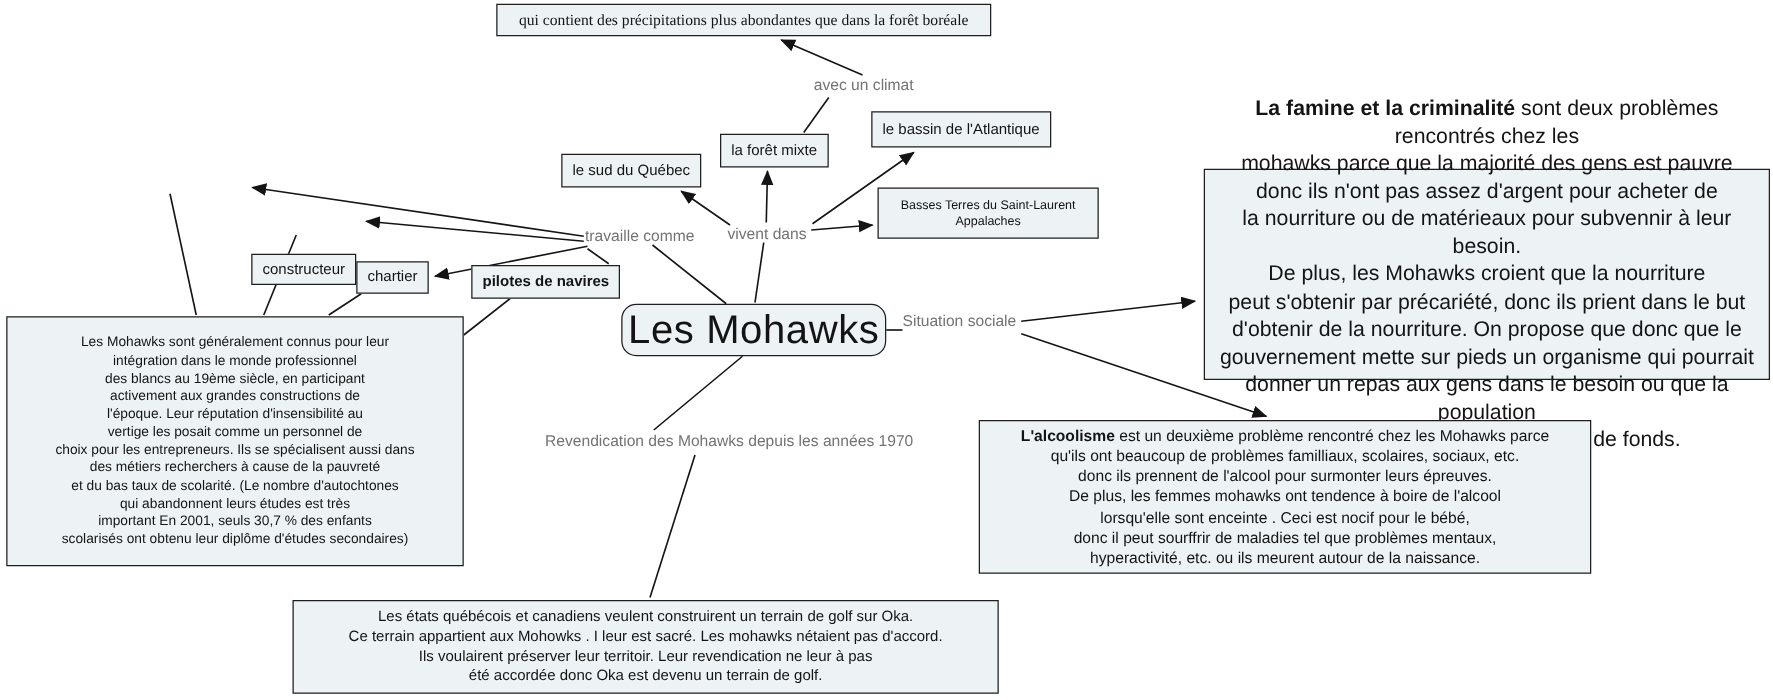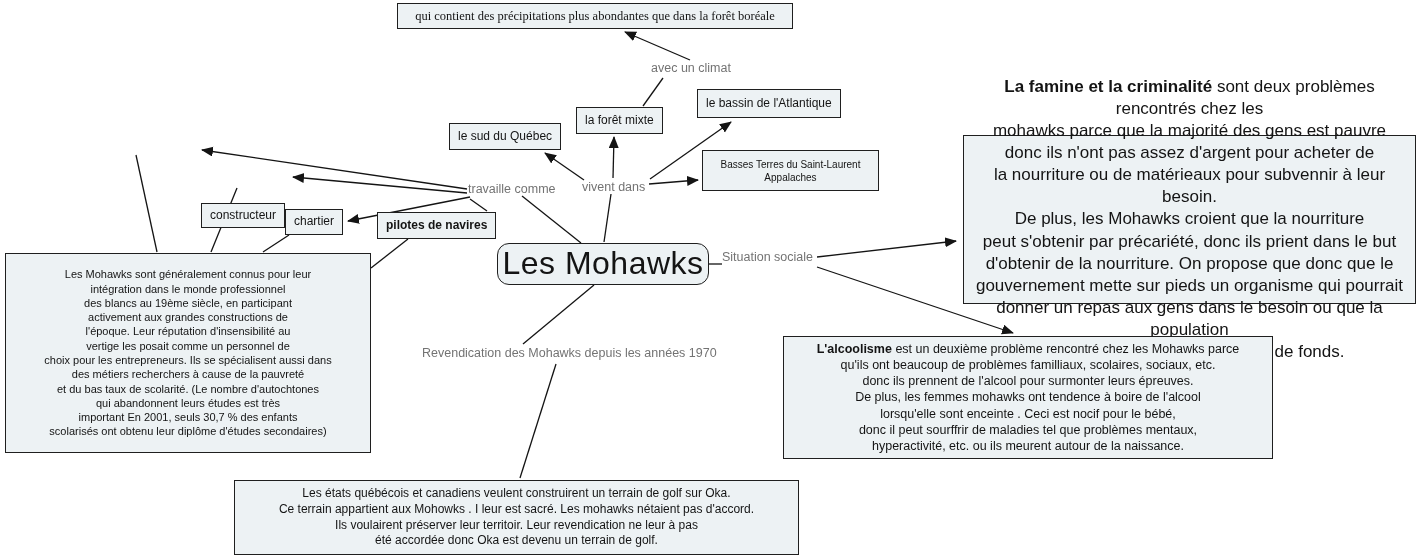--- a/index.html
+++ b/index.html
@@ -59,21 +59,21 @@
     <line x1="594" y1="285" x2="523" y2="344"></line>
     <line x1="556" y1="364" x2="520" y2="478"></line>
   </svg>
 
   <div class="node serif" style="left:397px;top:3px;width:396px;height:26px;">qui contient  des précipitations plus abondantes que dans la forêt boréale</div>
 
   <div class="label" style="left:651px;top:61px;">avec un climat</div>
   <div class="label" style="left:582px;top:180px;">vivent dans</div>
   <div class="label" style="left:468px;top:182px;">travaille comme</div>
   <div class="label" style="left:722px;top:250px;">Situation sociale</div>
-  <div class="label" style="left:422px;top:346px;">Revendication des Mohawks depuis les années 1970</div>
+  <div class="label" style="left:436px;top:346px;">Revendication des Mohawks depuis les années 1970</div>
 
   <div class="node pill" style="left:449px;top:123px;height:27px;">le sud du Québec</div>
   <div class="node pill" style="left:576px;top:107px;height:27px;">la forêt mixte</div>
   <div class="node pill" style="left:697px;top:89px;height:29px;">le bassin de l'Atlantique</div>
   <div class="node" style="left:702px;top:150px;width:177px;height:41px;font-size:10px;">Basses Terres du Saint-Laurent
 Appalaches</div>
 
   <div class="node pill" style="left:201px;top:163px;height:25px;margin-top:40px;">constructeur</div>
   <div class="node pill" style="left:285px;top:209px;height:26px;">chartier</div>
   <div class="node pill" style="left:377px;top:212px;height:27px;font-weight:bold;">pilotes de navires</div>

